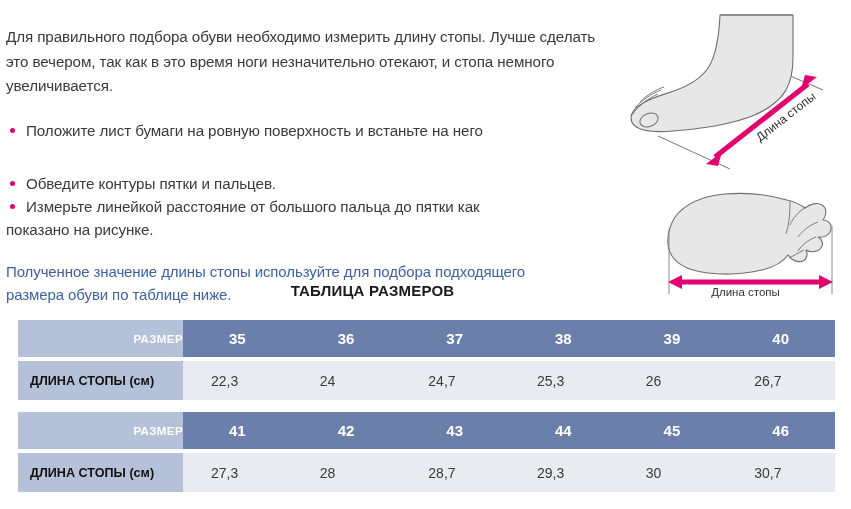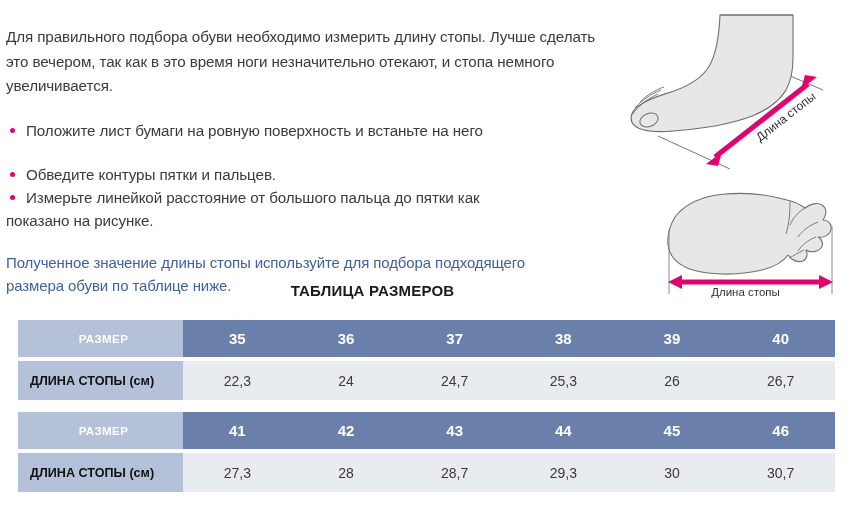--- a/index.html
+++ b/index.html
@@ -40,21 +40,21 @@
     letter-spacing: -0.1px;
   }
   .bullet-row .dot {
     position: absolute;
     left: 4px; top: 8.5px;
     width: 5px; height: 5px;
     border-radius: 50%;
     background: #e2046e;
   }
   .bullet-1 { margin-top: 21px; }
-  .bullet-2 { margin-top: 21px; }
+  .bullet-2 { margin-top: 30px; }
   .bullet-3 { }
   .bullet-3 .cont { margin-left: -20px; display: block; }
   .note {
     margin-top: 19px;
     font-size: 15px;
     line-height: 23px;
     color: #41619d;
     letter-spacing: -0.1px;
   }
 
@@ -92,21 +92,21 @@
   .col-label { width: 165px; }
 
   
   td.hdr-label {
     background: #b5c1d8;
     color: #ffffff;
     font-size: 11.5px;
     font-weight: bold;
     letter-spacing: 0.4px;
     padding-left: 6px;
-    text-align: center;
+    text-align: right;
   }
   td.hdr-val {
     background: #6a80ab;
     color: #ffffff;
     font-size: 15px;
     font-weight: bold;
     text-align: center;
   }
   
   td.data-label {
@@ -114,21 +114,21 @@
     color: #111111;
     font-size: 12.6px;
     font-weight: bold;
     padding-left: 12px;
     text-align: left;
   }
   td.data-val {
     background: #e8ecf1;
     color: #3a3a3a;
     font-size: 14px;
-    text-align: center;
+    padding-left: 28px;
   }
   .gap-row td { height: 4px; background: #ffffff; }
 
   
   #foot-side {
     position: absolute;
     left: 618px; top: 2px;
     width: 233px; height: 178px;
   }
   #foot-sole {

